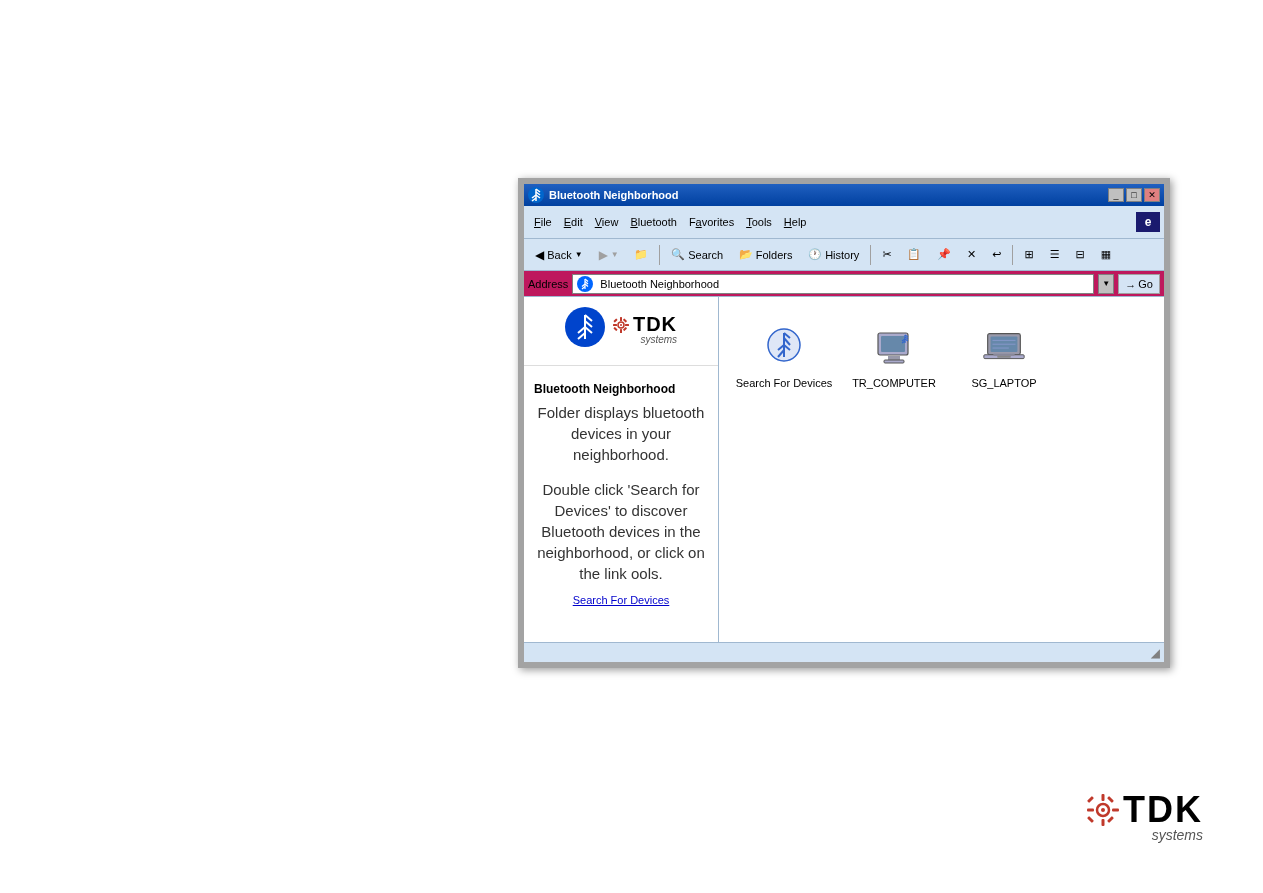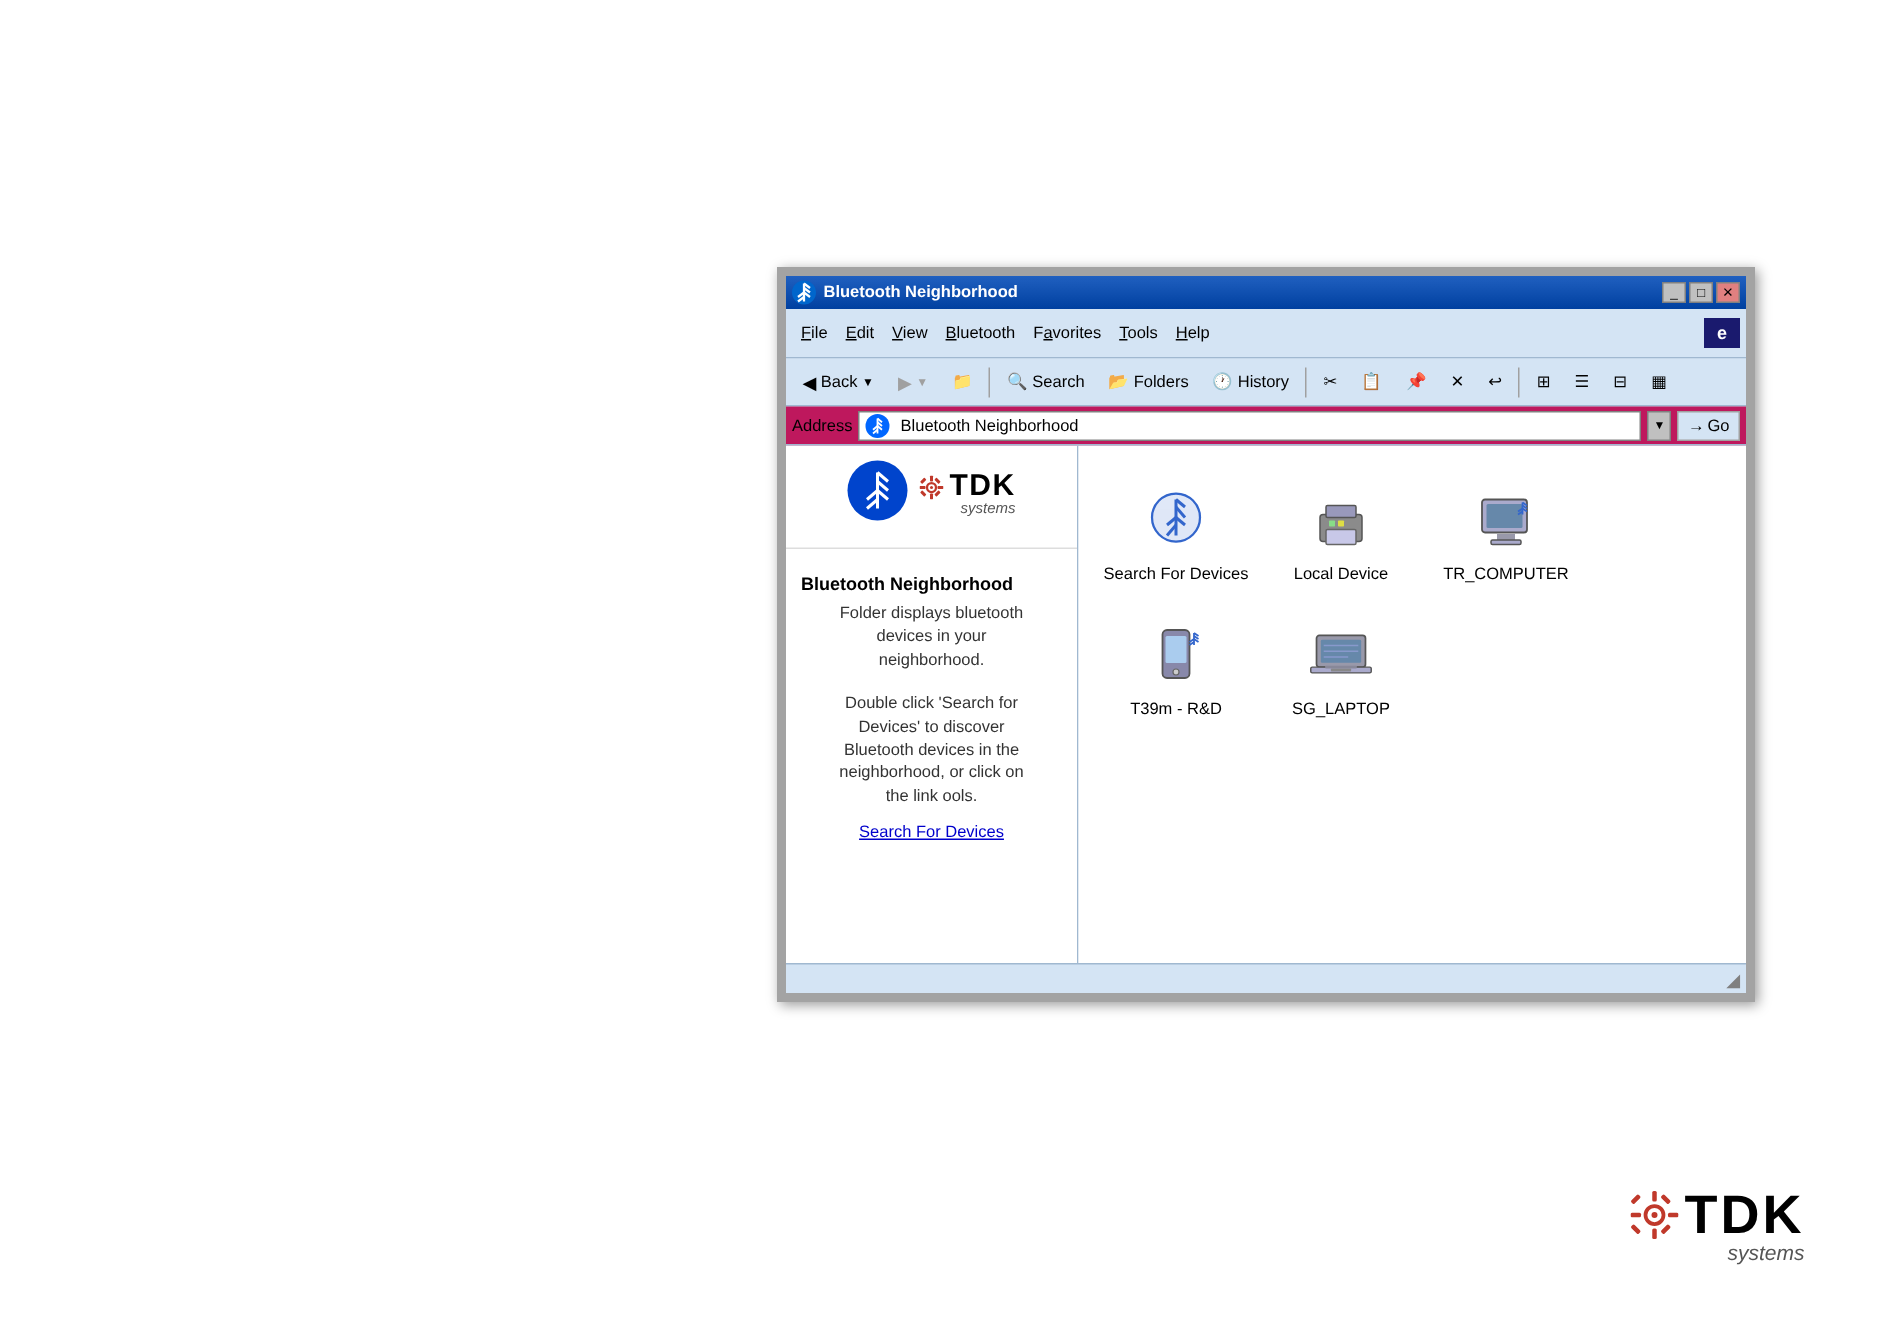--- a/index.html
+++ b/index.html
@@ -251,21 +251,21 @@
       align-self: flex-end;
     }
     .panel-title {
       font-size: 12px;
       font-weight: bold;
       font-family: 'Tahoma', Arial, sans-serif;
       color: #000;
       padding: 8px 10px 4px;
     }
     .panel-text {
-      font-size: 11px;
+      font-size: 15px;
       font-family: 'Tahoma', Arial, sans-serif;
       color: #333;
       padding: 2px 10px;
       text-align: center;
       line-height: 1.4;
     }
     .panel-link {
       font-size: 11px;
       font-family: 'Tahoma', Arial, sans-serif;
       color: #0000cc;
@@ -553,33 +553,20 @@
             <line x1="22" y1="6" x2="28" y2="11" stroke="#3366cc" stroke-width="2"></line>
             <line x1="22" y1="11" x2="28" y2="18" stroke="#3366cc" stroke-width="2"></line>
             <line x1="22" y1="18" x2="16" y2="23" stroke="#3366cc" stroke-width="2"></line>
             <line x1="22" y1="23" x2="16" y2="30" stroke="#3366cc" stroke-width="2"></line>
             <line x1="22" y1="18" x2="28" y2="23" stroke="#3366cc" stroke-width="2"></line>
           </svg>
         </div>
         <div class="device-icon-label">Search For Devices</div>
       </div>
 
-      <div class="device-icon">
-        <div class="device-icon-img">
-          <svg width="44" height="44" viewBox="0 0 44 44">
-
-            <rect x="8" y="16" width="28" height="18" rx="2" fill="#8B8B8B" stroke="#555" stroke-width="1"></rect>
-            <rect x="12" y="10" width="20" height="8" rx="1" fill="#9999BB" stroke="#555" stroke-width="1"></rect>
-            <rect x="12" y="26" width="20" height="10" rx="1" fill="#c8c8e8" stroke="#666" stroke-width="1"></rect>
-            <rect x="14" y="20" width="4" height="4" rx="0.5" fill="#88dd88"></rect>
-            <rect x="20" y="20" width="4" height="4" rx="0.5" fill="#dddd44"></rect>
-          </svg>
-        </div>
-        <div class="device-icon-label">Local Device</div>
-      </div>
 
       <div class="device-icon">
         <div class="device-icon-img">
           <svg width="44" height="44" viewBox="0 0 44 44">
 
             <rect x="6" y="6" width="30" height="22" rx="2" fill="#aaaacc" stroke="#555" stroke-width="1.2"></rect>
             <rect x="9" y="9" width="24" height="16" rx="1" fill="#6688aa"></rect>
             <rect x="16" y="29" width="12" height="4" fill="#9999aa"></rect>
             <rect x="12" y="33" width="20" height="3" rx="1" fill="#aaaacc" stroke="#555" stroke-width="1"></rect>
 
@@ -587,38 +574,20 @@
             <line x1="33" y1="8" x2="36" y2="10" stroke="#3366cc" stroke-width="1.2"></line>
             <line x1="33" y1="10" x2="36" y2="12" stroke="#3366cc" stroke-width="1.2"></line>
             <line x1="33" y1="12" x2="30" y2="14" stroke="#3366cc" stroke-width="1.2"></line>
             <line x1="33" y1="14" x2="30" y2="16" stroke="#3366cc" stroke-width="1.2"></line>
             <line x1="33" y1="12" x2="36" y2="14" stroke="#3366cc" stroke-width="1.2"></line>
           </svg>
         </div>
         <div class="device-icon-label">TR_COMPUTER</div>
       </div>
 
-      <div class="device-icon">
-        <div class="device-icon-img">
-          <svg width="44" height="44" viewBox="0 0 44 44">
-
-            <rect x="13" y="3" width="18" height="32" rx="3" fill="#8888aa" stroke="#555" stroke-width="1.2"></rect>
-            <rect x="15" y="7" width="14" height="18" rx="1" fill="#aaccee"></rect>
-            <circle cx="22" cy="31" r="2" fill="#cccccc" stroke="#666" stroke-width="0.8"></circle>
-
-            <line x1="34" y1="5" x2="34" y2="13" stroke="#3366cc" stroke-width="1.2"></line>
-            <line x1="34" y1="5" x2="37" y2="7" stroke="#3366cc" stroke-width="1.2"></line>
-            <line x1="34" y1="7" x2="37" y2="9" stroke="#3366cc" stroke-width="1.2"></line>
-            <line x1="34" y1="9" x2="31" y2="11" stroke="#3366cc" stroke-width="1.2"></line>
-            <line x1="34" y1="11" x2="31" y2="13" stroke="#3366cc" stroke-width="1.2"></line>
-            <line x1="34" y1="9" x2="37" y2="11" stroke="#3366cc" stroke-width="1.2"></line>
-          </svg>
-        </div>
-        <div class="device-icon-label">T39m - R&amp;D</div>
-      </div>
 
       <div class="device-icon">
         <div class="device-icon-img">
           <svg width="50" height="44" viewBox="0 0 50 44">
 
             <rect x="8" y="6" width="34" height="22" rx="2" fill="#9999aa" stroke="#555" stroke-width="1.2"></rect>
             <rect x="11" y="9" width="28" height="16" rx="1" fill="#6688aa"></rect>
 
             <line x1="13" y1="13" x2="37" y2="13" stroke="#8899cc" stroke-width="1"></line>
             <line x1="13" y1="17" x2="37" y2="17" stroke="#8899cc" stroke-width="1"></line>

